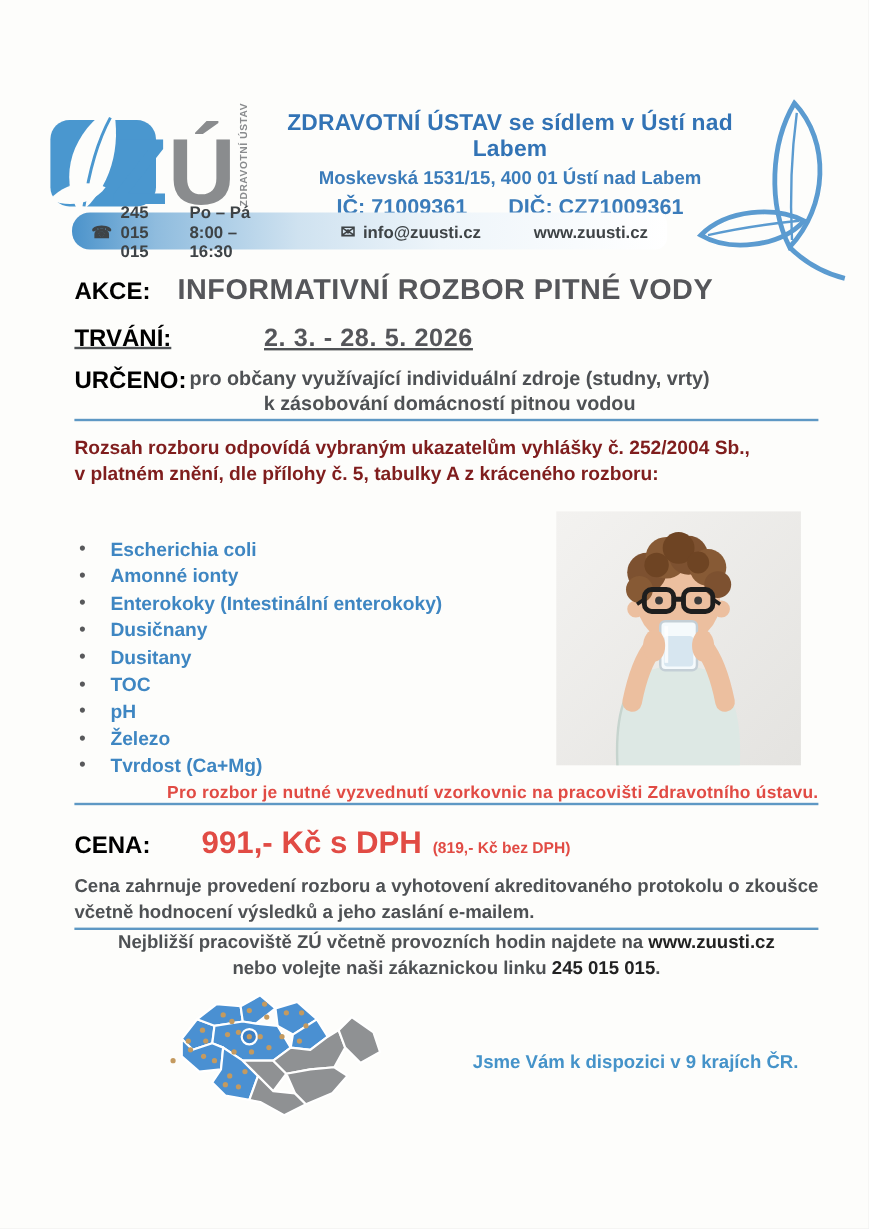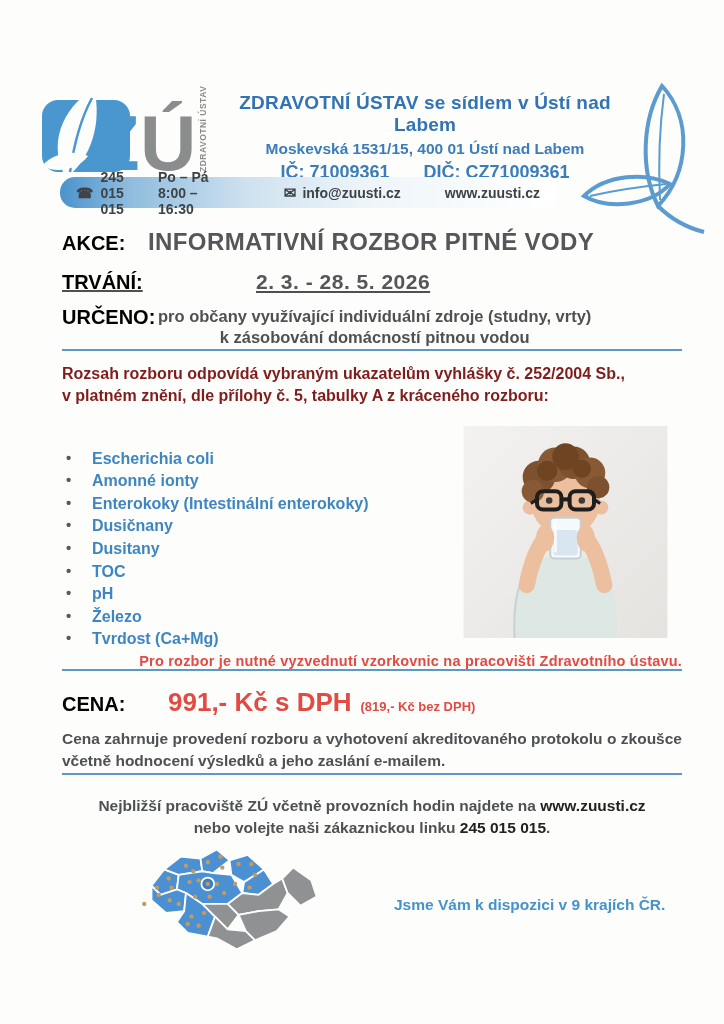--- a/index.html
+++ b/index.html
@@ -31,41 +31,41 @@
   .cb-hours { margin-right:58px; }
   .cb-email { margin-right:44px; }
   
   .content { position:absolute; left:62px; top:228px; width:620px; }
   .row { display:flex; align-items:baseline; }
   .lbl { color:#000000; font-weight:bold; }
   .akce-row .lbl { font-size:20px; width:86px; flex:0 0 86px; }
   .akce-title { font-size:24px; font-weight:bold; color:#55565a; letter-spacing:0.4px; }
   .trvani-row { margin-top:14px;text-decoration:underline; }
   .trvani-row .lbl { font-size:20px; width:86px; flex:0 0 86px; }
-  .trvani-val { font-size:21px; font-weight:bold; color:#55565a; margin-left:108px; letter-spacing:0.5px; }
+  .trvani-val { font-size:21px; font-weight:bold; color:#55565a; margin-left:72px; letter-spacing:0.5px; }
   .urceno-row { margin-top:12px; align-items:flex-start; }
   .urceno-row .lbl { font-size:20px; width:96px; flex:0 0 96px; }
   .urceno-text { font-size:16.5px; font-weight:bold; color:#4e5154; line-height:1.3; text-align:center; }
   hr.rule { border:none; border-top:2px solid #5e98c4; margin:0; }
   .rule1 { margin-top:11px; }
   .scope-intro { margin-top:12px; font-size:16px; font-weight:bold; color:#7f1d1d; line-height:1.4; }
   .scope-row { position:relative; margin-top:14px; min-height:192px; }
   .scope-list { list-style:none; padding-left:30px; width:400px;margin-top:42px; }
   .scope-list li { font-size:16px; font-weight:bold; color:#3e86c2; line-height:1.1; margin-bottom:5px; position:relative; }
   .scope-list li::before { content:"•"; color:#58595b; position:absolute; left:-26px; font-size:15px; }
   .photo { position:absolute; right:14px; top:-24px; }
   .notice { margin-top:2px; text-align:right; font-size:14.5px; font-weight:bold; color:#e14b44; letter-spacing:0.2px; }
   .rule2 { margin-top:8px; border-top-color:#6fa2b8; }
   .cena-row { margin-top:16px; }
   .cena-row .lbl { font-size:20px; width:106px; flex:0 0 106px; }
   .cena-val { font-size:26px; font-weight:bold; color:#e14b44; }
   .cena-note { font-size:13px; font-weight:bold; color:#e14b44; margin-left:9px; }
   .cena-desc { margin-top:10px; font-size:15.5px; font-weight:bold; color:#4e5154; text-align:justify; line-height:1.45; }
   .rule3 { margin-top:6px; }
-  .footer-note { margin-top:20px; text-align:center; font-size:15.5px; font-weight:bold; color:#4e5154; line-height:1.4; }
+  .footer-note { margin-top:0; text-align:center; font-size:15.5px; font-weight:bold; color:#4e5154; line-height:1.4; }
   .footer-note b { color:#222; }
   .map-row { margin-top:6px; display:flex; align-items:center; }
   .map-wrap { margin-left:72px; }
   .map-caption { margin-left:58px; font-size:15.5px; font-weight:bold; color:#4593c9; }
 </style>
 </head>
 <body>
 
 <div class="page">
 

